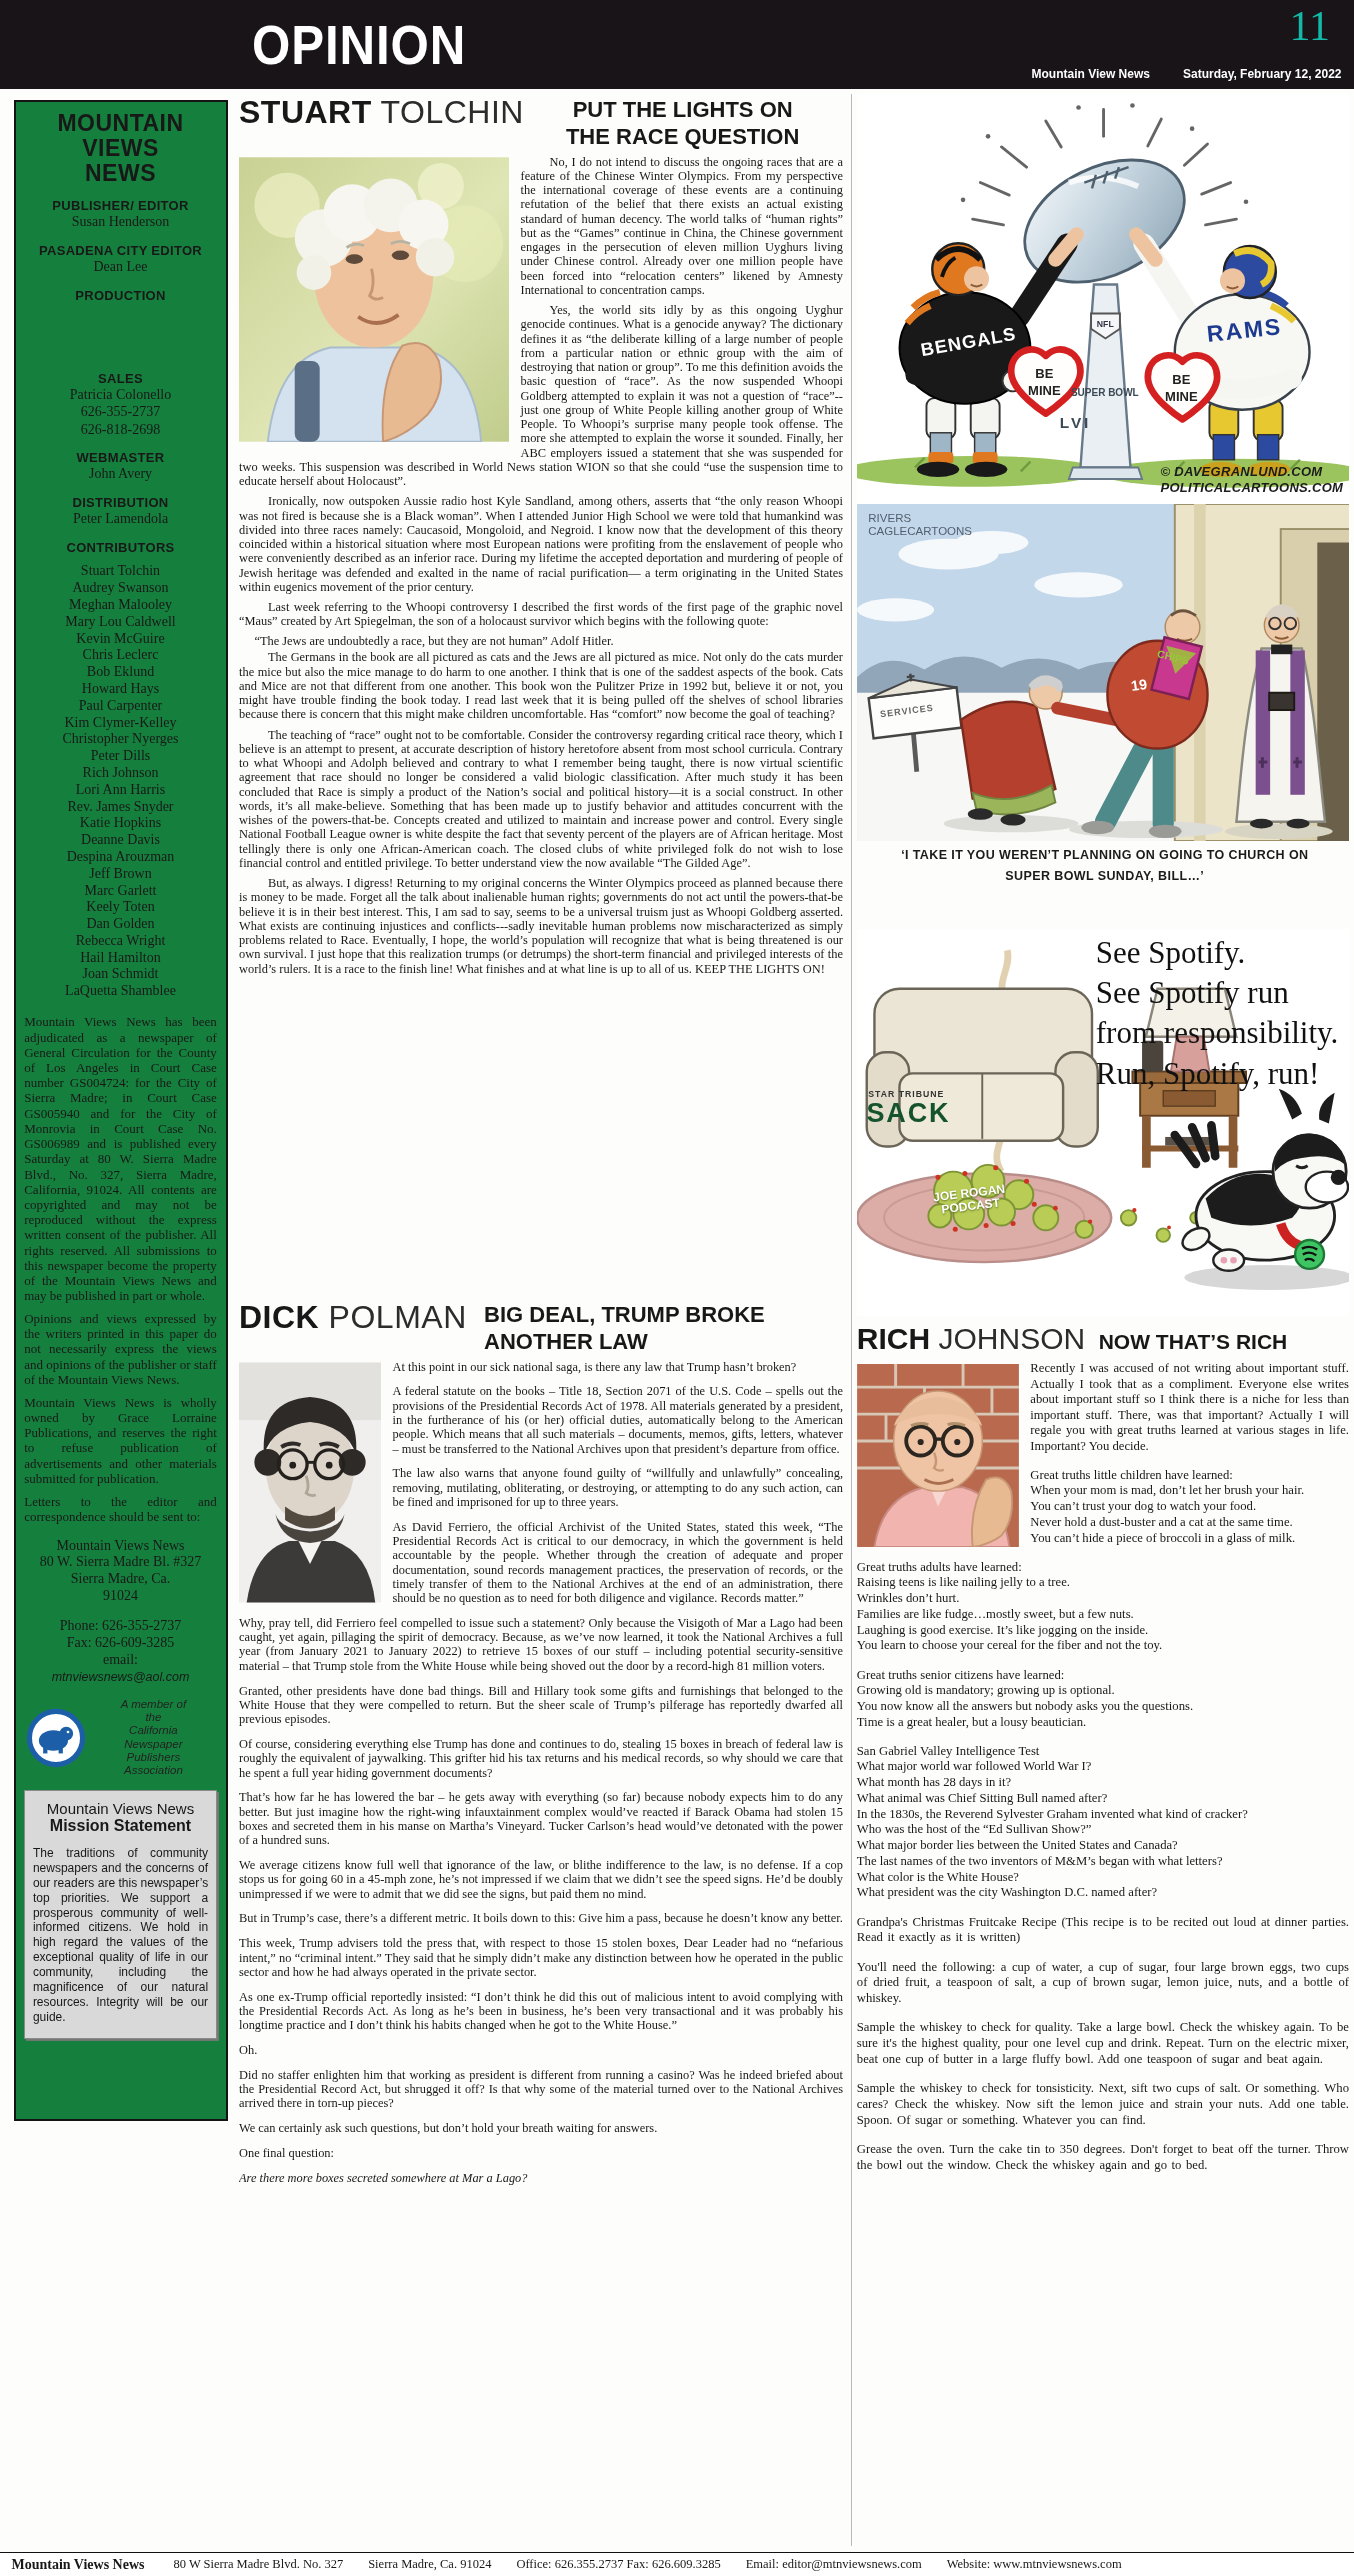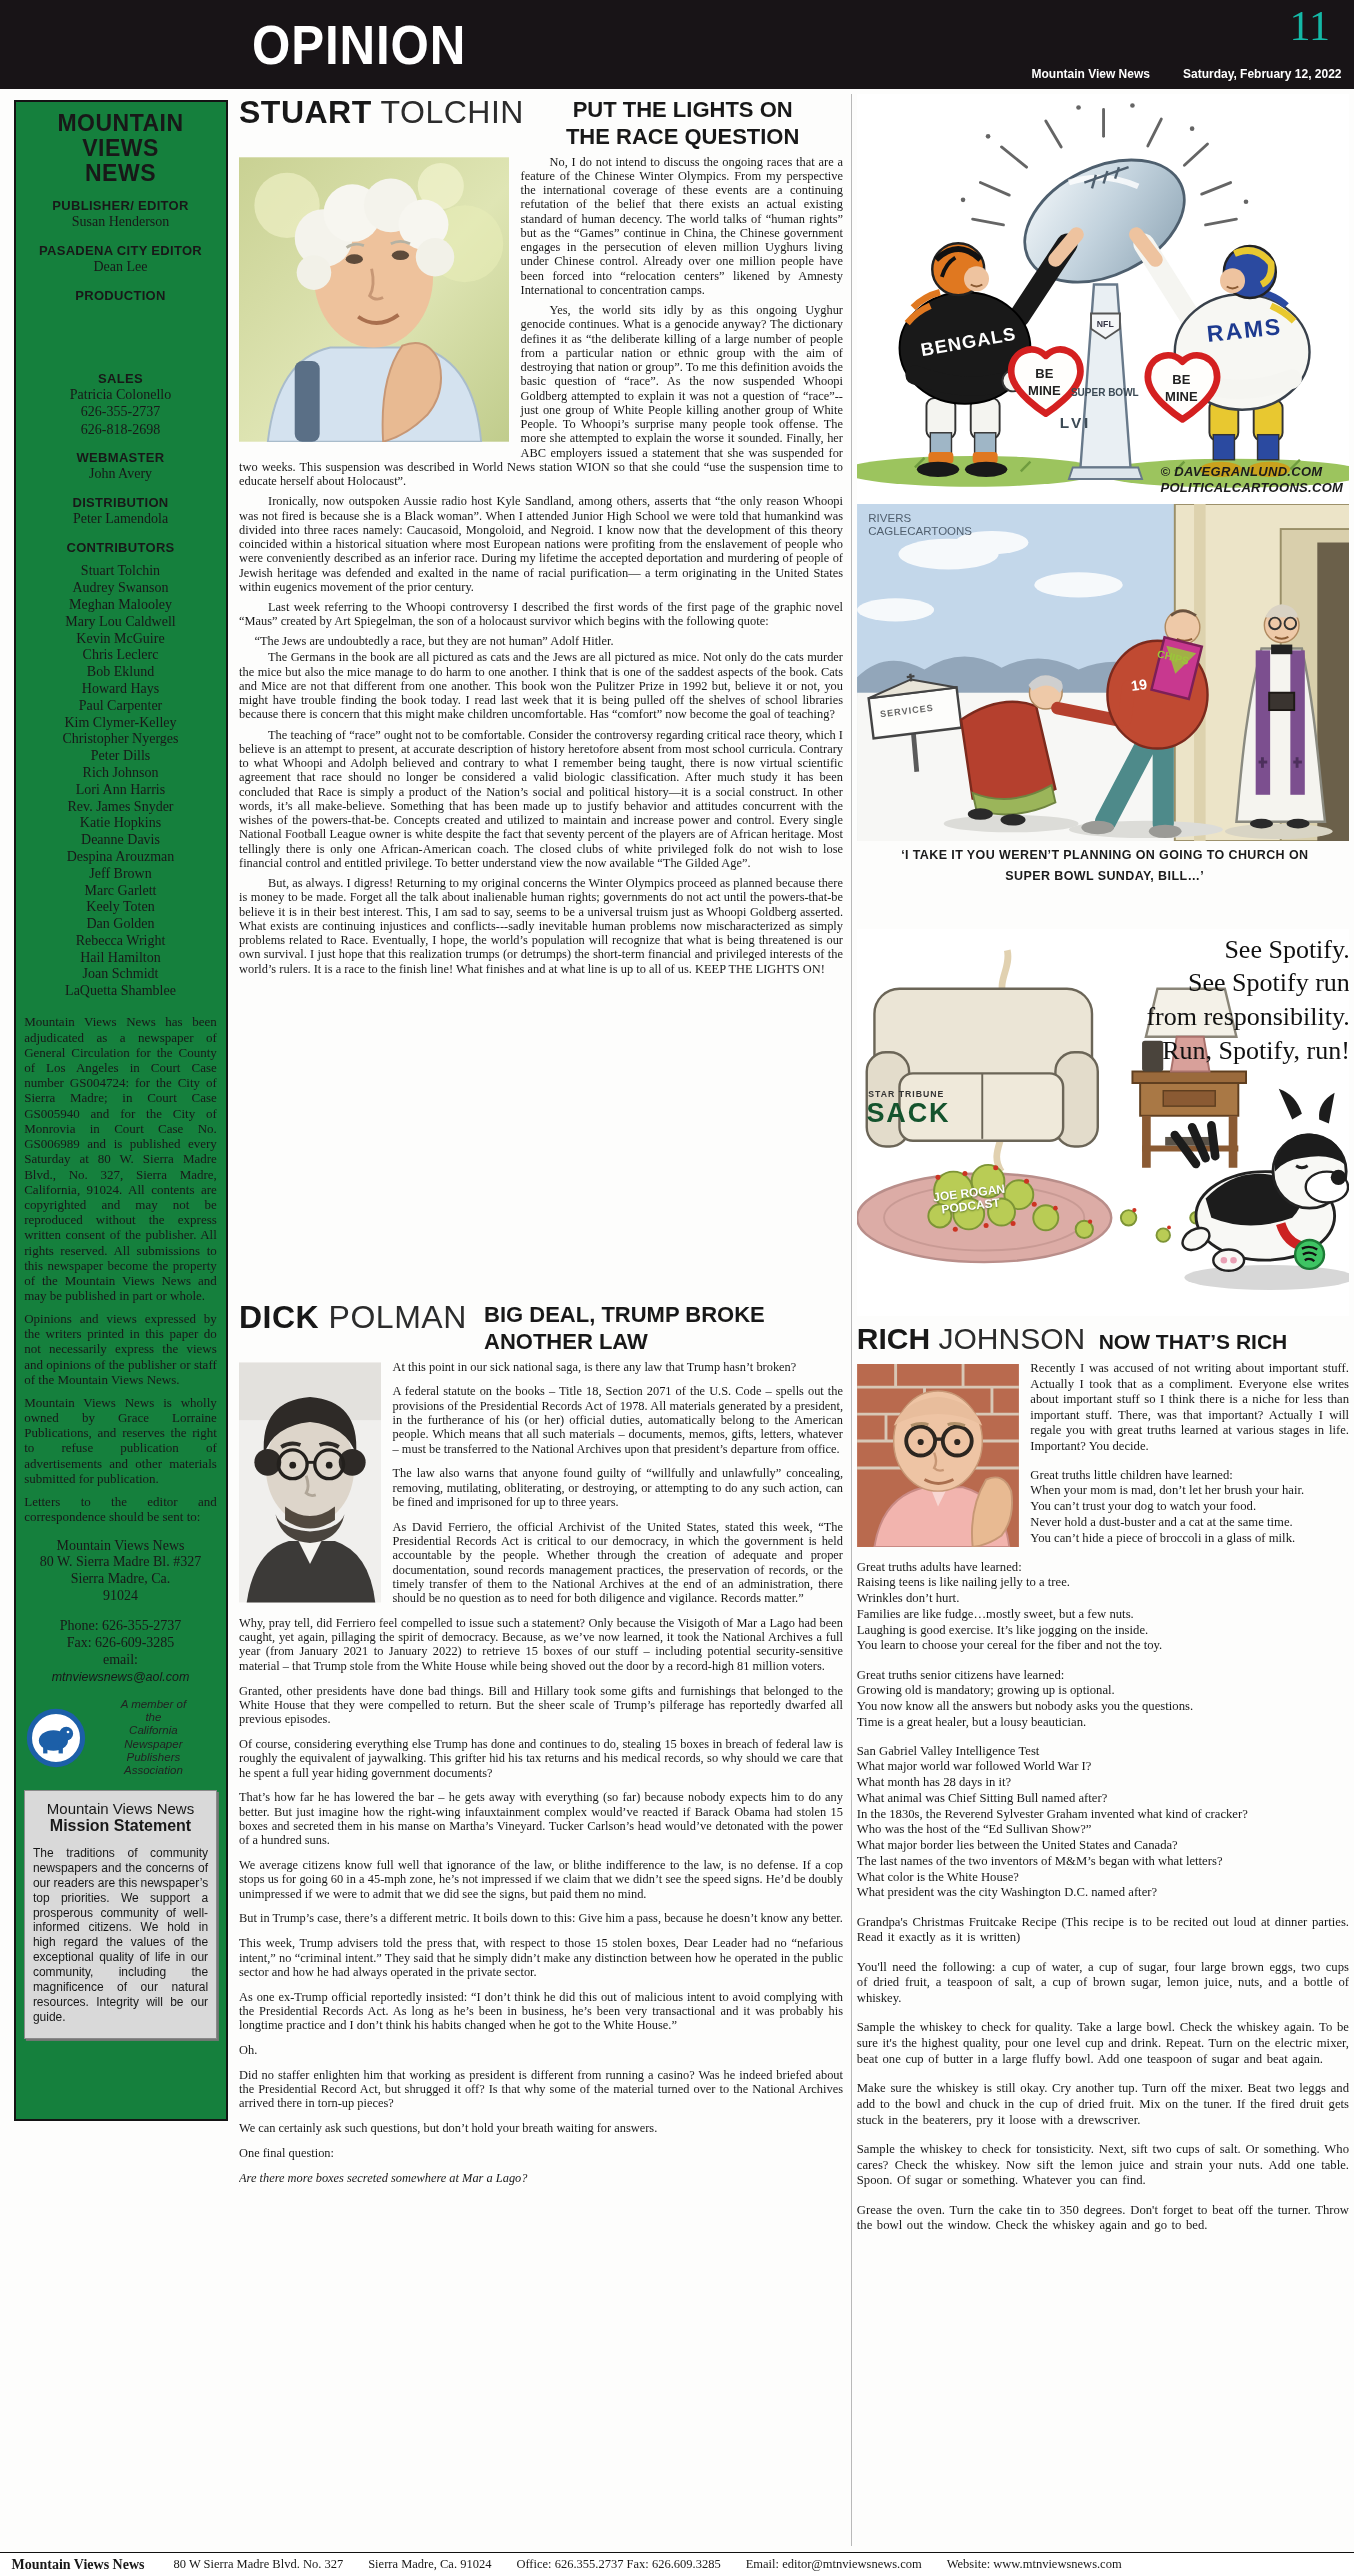--- a/index.html
+++ b/index.html
@@ -91,22 +91,22 @@
              letter-spacing:2.9px; color:#3c4a55; }
   .c1-credit { right:9.6px; bottom:7.7px; font-style:italic; font-weight:bold; font-size:13px;
                line-height:1.25; color:#1c1c1c; letter-spacing:0.3px; }
   .c2-sig { left:11.5px; top:7.7px; font-weight:normal; font-size:11.5px; color:#51606f; line-height:1.2; }
   .c2-serv { left:23px; top:202px; transform:rotate(-7deg); font-weight:bold; font-size:9.1px;
              letter-spacing:1px; color:#666; }
   .c2-chips { left:300px; top:147px; transform:rotate(14deg); font-weight:bold; font-size:10.6px; color:#9bc53a; }
   .c2-num { left:274px; top:173px; transform:rotate(-8deg); font-weight:bold; font-size:14.4px; color:#fff; }
   .c2-cap { left:0; top:341px; width:100%; text-align:center; font-weight:600; font-size:12.5px;
             letter-spacing:0.4px; line-height:1.7; color:#1b1b1b; }
-  .c3-text { left:239px; top:3.8px; width:254px; text-align:right;
-             font-family:"Liberation Serif",serif; font-size:26px; line-height:1.3; color:#111; }
+  .c3-text { left:239px; top:3.8px; width:254px; text-align:left;
+             font-family:"Liberation Serif",serif; font-size:31px; line-height:1.3; color:#111; }
   .c3-sig-paper { left:11.5px; top:160px; font-weight:bold; font-size:8.7px; letter-spacing:1px; color:#333; }
   .c3-sig-name  { left:9.6px; top:169px; font-weight:800; font-size:27px; letter-spacing:1.9px; color:#14532d; }
   .c3-rug { left:60px; top:258px; width:106px; transform:rotate(-7deg); text-align:center;
             font-weight:bold; font-size:12px; line-height:1.1; color:#fff;
             text-shadow:0 1px 1.9px #5c7426; }
 
   
   .johnson { margin-top:5.8px; }
   .j-head { display:flex; align-items:baseline; gap:13.5px; margin-bottom:5.8px; }
   .j-byline { font-family:"Liberation Sans",sans-serif; font-size:30px; }
@@ -696,21 +696,20 @@
 Who was the host of the “Ed Sullivan Show?”
 What major border lies between the United States and Canada?
 The last names of the two inventors of M&amp;M’s began with what letters?
 What color is the White House?
 What president was the city Washington D.C. named after?</div>
         </div>
 
         <p class="rec">Grandpa's Christmas Fruitcake Recipe (This recipe is to be recited out loud at dinner parties. Read it exactly as it is written)</p>
         <p class="rec">You'll need the following: a cup of water, a cup of sugar, four large brown eggs, two cups of dried fruit, a teaspoon of salt, a cup of brown sugar, lemon juice, nuts, and a bottle of whiskey.</p>
         <p class="rec">Sample the whiskey to check for quality. Take a large bowl. Check the whiskey again. To be sure it's the highest quality, pour one level cup and drink. Repeat. Turn on the electric mixer, beat one cup of butter in a large fluffy bowl. Add one teaspoon of sugar and beat again.</p>
-        <p class="rec">Make sure the whiskey is still okay. Cry another tup. Turn off the mixer. Beat two leggs and add to the bowl and chuck in the cup of dried fruit. Mix on the tuner. If the fired druit gets stuck in the beaterers, pry it loose with a drewscriver.</p>
         <p class="rec">Sample the whiskey to check for tonsisticity. Next, sift two cups of salt. Or something. Who cares? Check the whiskey. Now sift the lemon juice and strain your nuts. Add one table. Spoon. Of sugar or something. Whatever you can find.</p>
         <p class="rec">Grease the oven. Turn the cake tin to 350 degrees. Don't forget to beat off the turner. Throw the bowl out the window. Check the whiskey again and go to bed.</p>
       </article>
     </section>
   </div>
 
   <footer class="footer">
     <span class="f-paper">Mountain Views News</span>
     <span class="f-part">80 W Sierra Madre Blvd.  No. 327</span>
     <span class="f-part">Sierra Madre, Ca.  91024</span>

